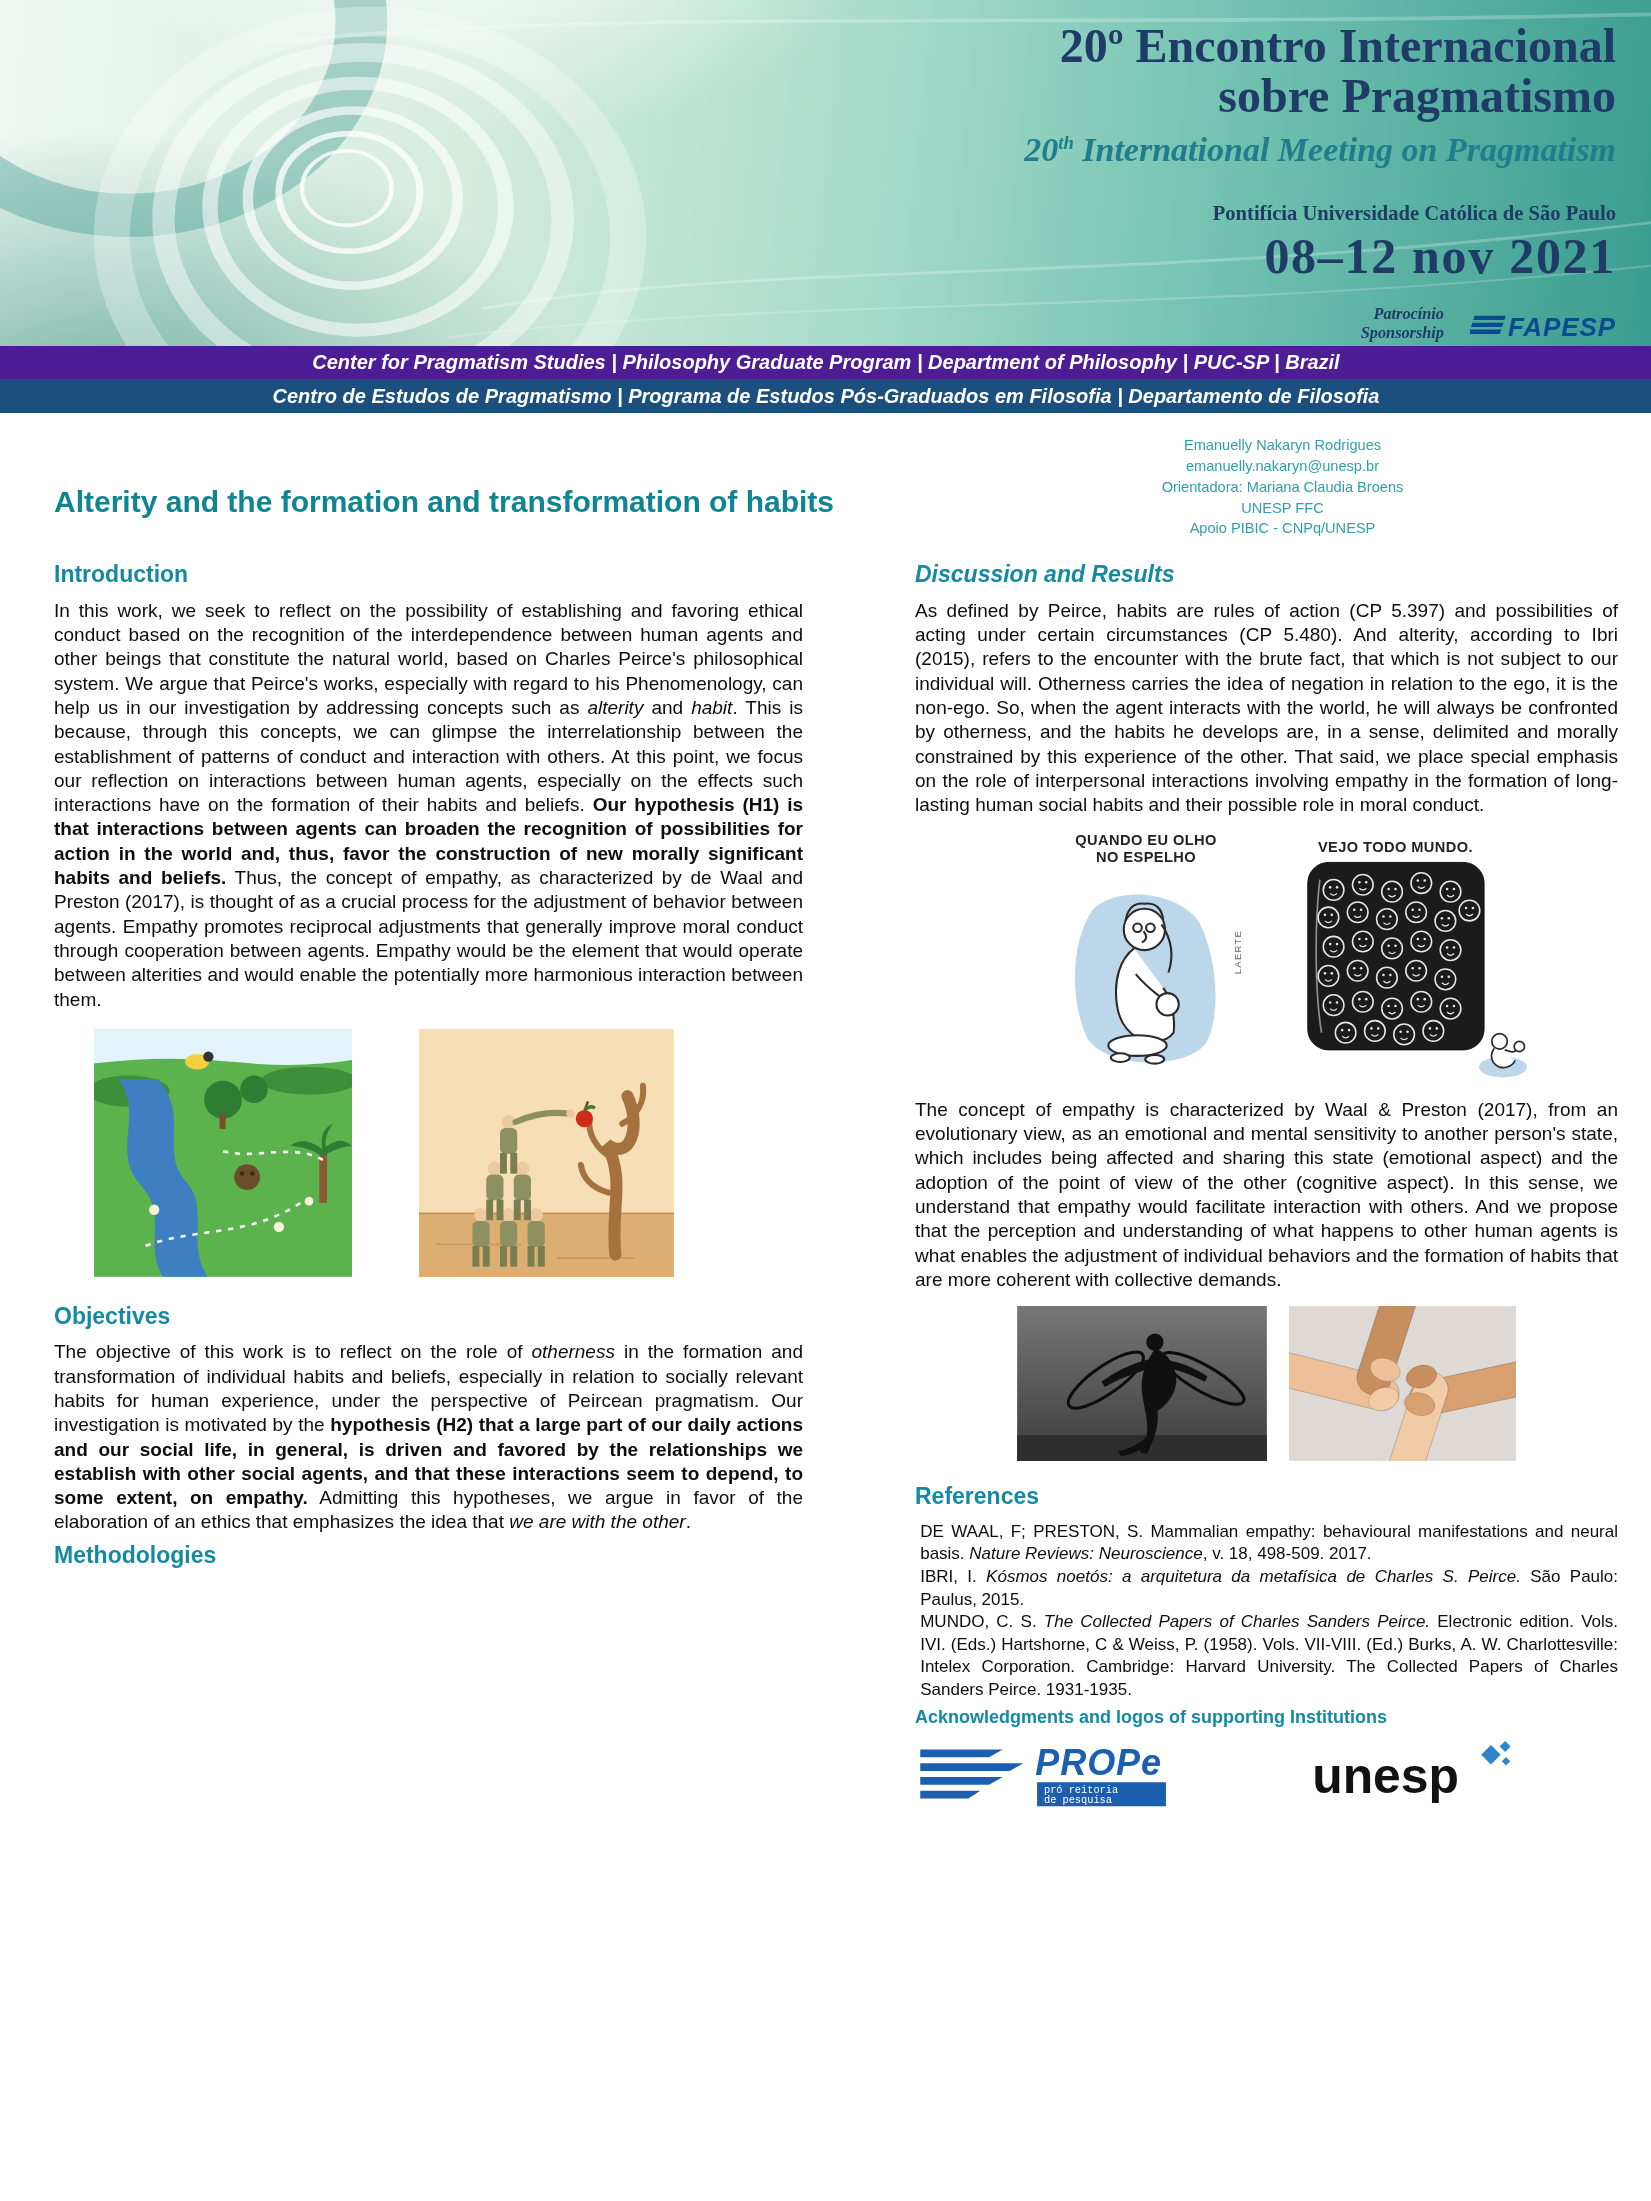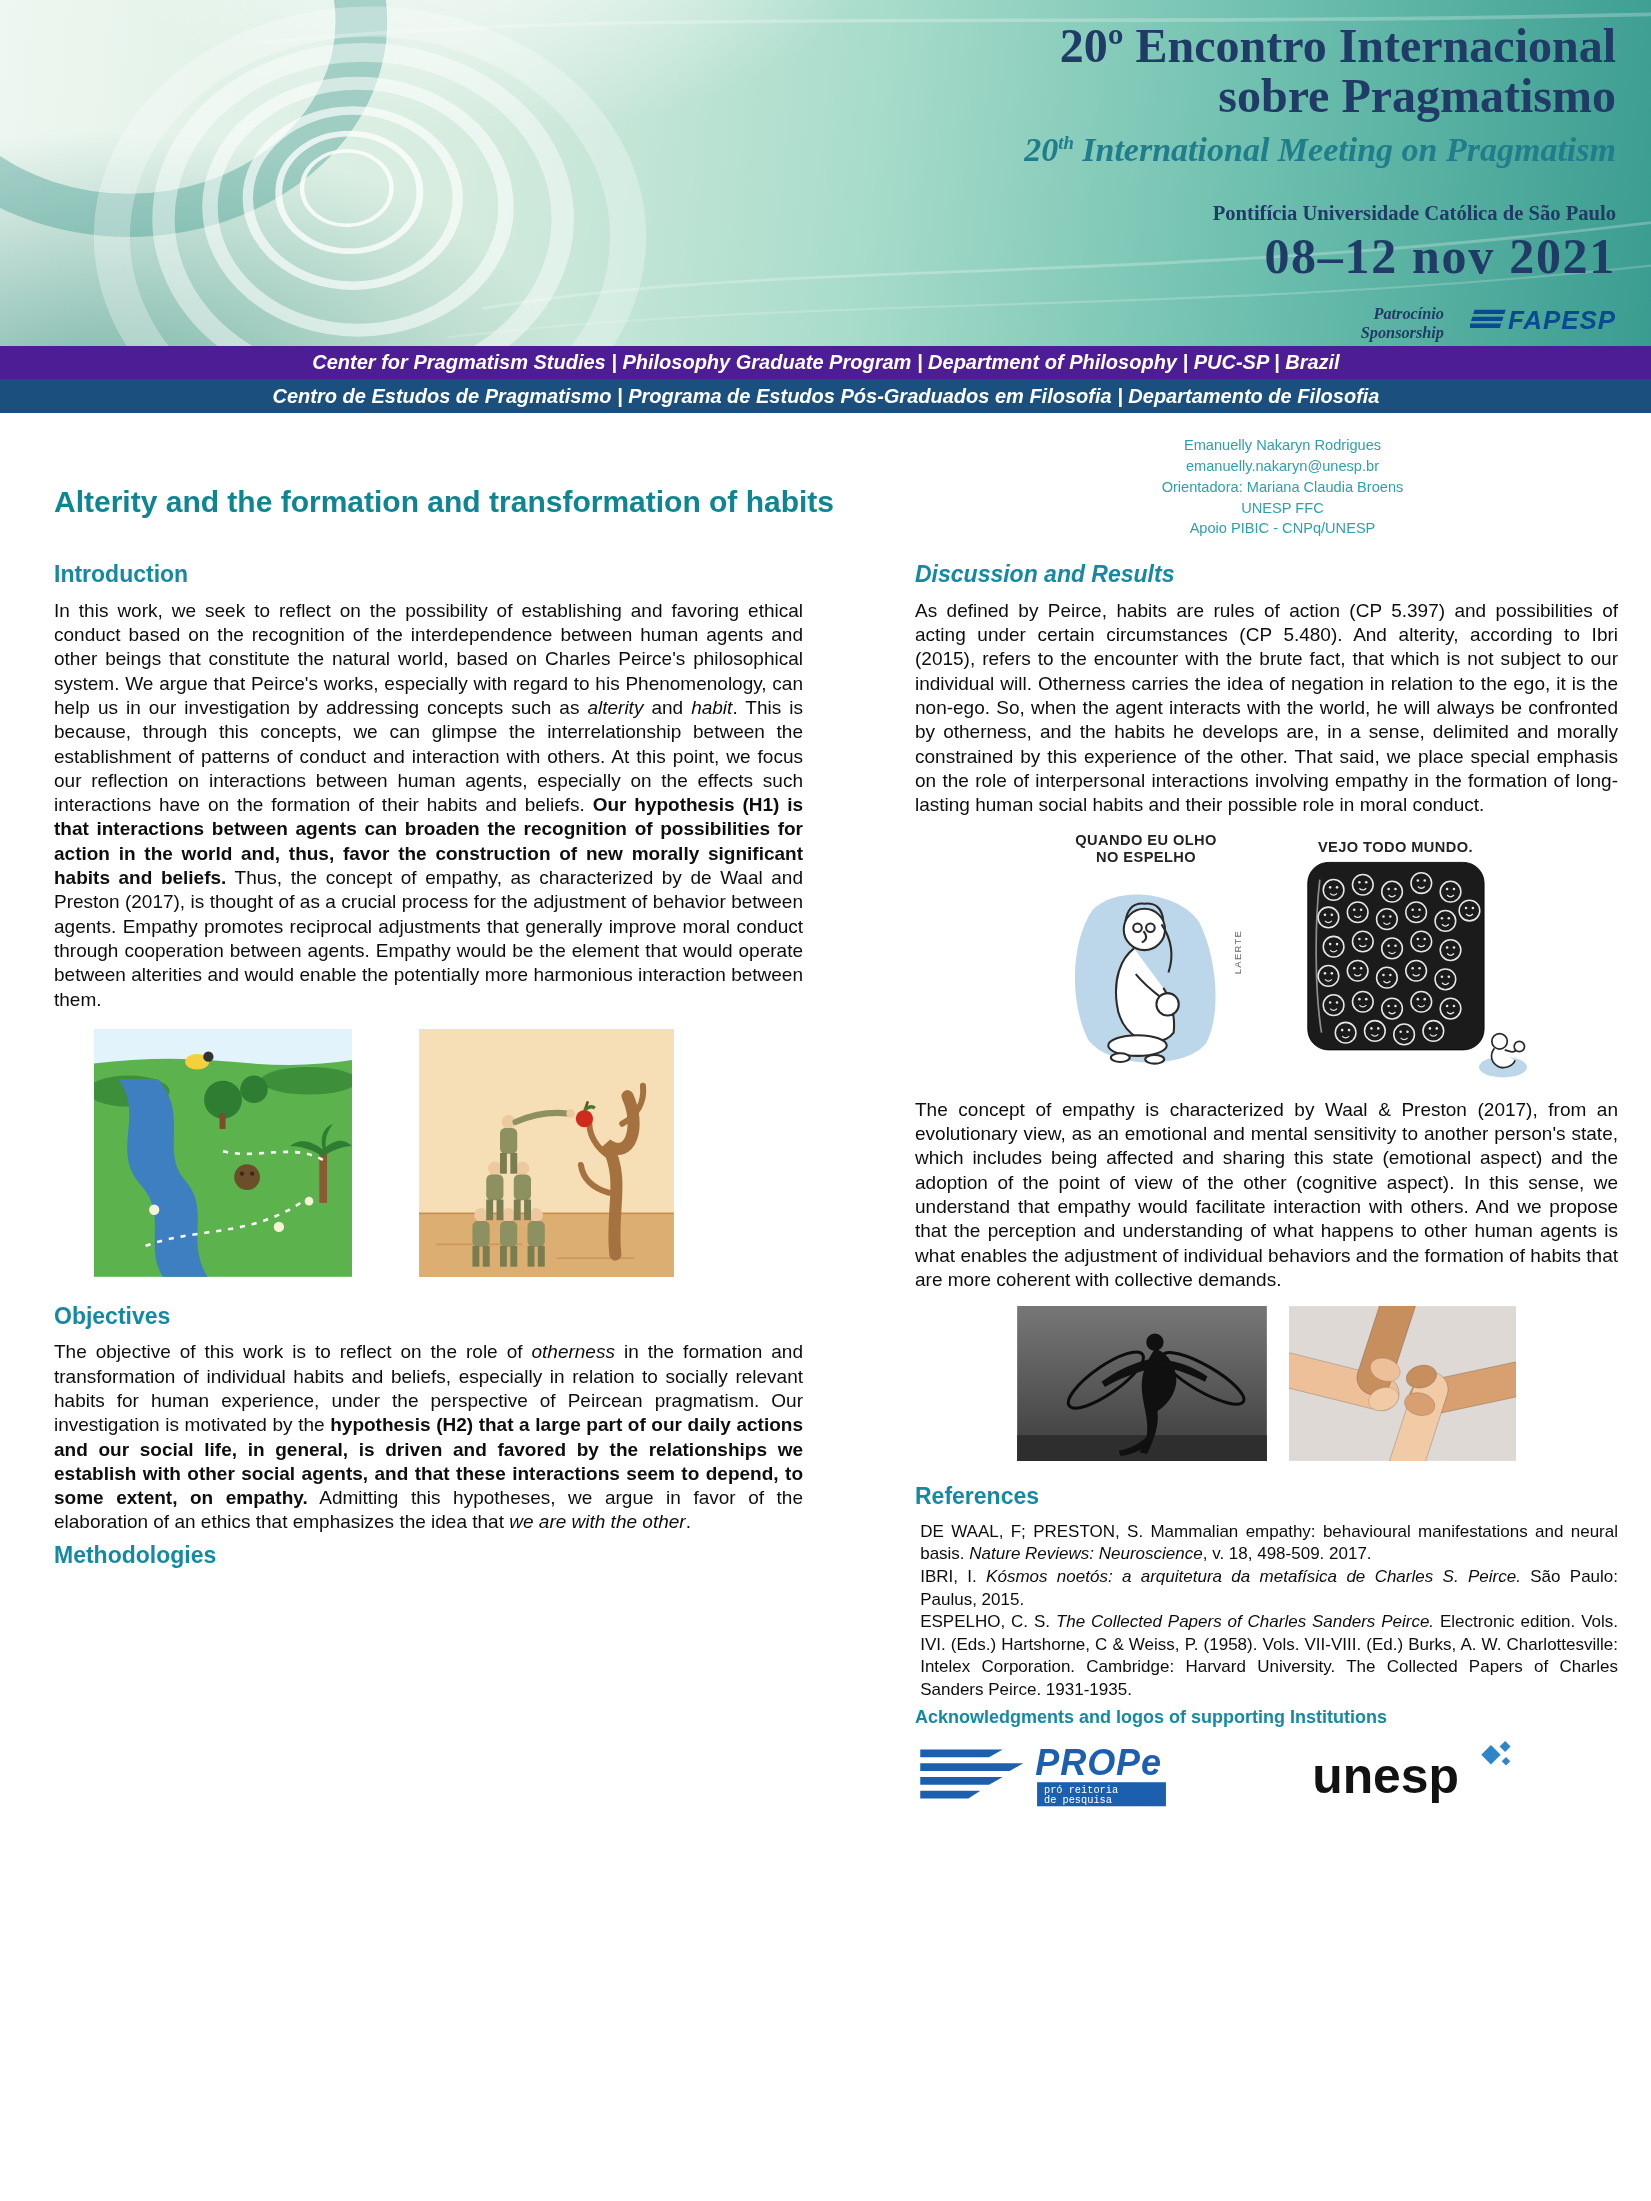--- a/index.html
+++ b/index.html
@@ -12,21 +12,21 @@
       radial-gradient(ellipse 774px 447px at 6% 118%, rgba(23,125,108,.55), transparent 62%),
       radial-gradient(ellipse 654px 370px at 30% -25%, rgba(255,255,255,.85), transparent 60%),
       linear-gradient(96deg,#eef7f1 0%,#d6ecdf 28%,#a9dccb 52%,#6dbfae 76%,#3a9c90 100%);}
   .swirl{position:absolute;inset:0;width:100%;height:100%;}
   .banner-text{position:absolute;top:0;right:36px;text-align:right;color:#1f3b66;z-index:2;}
   .b-title{font-family:"Liberation Serif",serif;font-weight:bold;font-size:48px;line-height:1.06;margin-top:20.6px;}
   .b-sub{font-family:"Liberation Serif",serif;font-style:italic;font-weight:600;font-size:34px;color:#1f7d8c;margin-top:8.6px;}
   .b-sub sup{font-size:.55em;}
   .b-univ{font-family:"Liberation Serif",serif;font-weight:bold;font-size:20.6px;margin-top:33px;}
   .b-dates{font-family:"Liberation Serif",serif;font-weight:bold;font-size:50px;letter-spacing:1.7px;margin-top:1.7px;}
-  .sponsor-row{display:flex;justify-content:flex-end;align-items:flex-start;gap:26px;margin-top:20.6px;}
+  .sponsor-row{display:flex;justify-content:flex-end;align-items:flex-end;gap:26px;margin-top:20.6px;}
   .sponsor-labels{font-family:"Liberation Serif",serif;font-style:italic;font-weight:bold;font-size:16.3px;line-height:1.15;}
   .fapesp{display:flex;align-items:center;gap:0;}
   .fapesp-text{font-weight:bold;font-style:italic;font-size:26px;color:#0a4a8f;letter-spacing:0.9px;}
 
   
   .bar{display:flex;align-items:center;justify-content:center;color:#fff;font-style:italic;font-size:20px;}
   .bar-en{height:33px;background:#4c1d95;font-weight:600;}
   .bar-pt{height:34px;background:#1b4f7e;font-weight:bold;}
 
   
@@ -322,21 +322,21 @@
               <ellipse cx="110" cy="108" rx="18" ry="13" fill="#f0cba6" transform="rotate(-20 110 108)"></ellipse>
               <ellipse cx="152" cy="114" rx="18" ry="13" fill="#d8a070" transform="rotate(15 152 114)"></ellipse>
             </g>
           </svg>
         </div>
 
         <h2 class="sec">References</h2>
         <div class="refs">
           <p><span>DE WAAL, F; PRESTON, S. Mammalian empathy: behavioural manifestations and neural basis. </span><span class="it">Nature Reviews: Neuroscience</span><span>, v. 18, 498-509. 2017.</span></p>
           <p><span>IBRI, I. </span><span class="it">Kósmos noetós: a arquitetura da metafísica de Charles S. Peirce.</span><span> São Paulo: Paulus, 2015.</span></p>
-          <p><span>ESPELHO, C. S. </span><span class="it">The Collected Papers of Charles Sanders Peirce.</span><span> Electronic edition. Vols. IVI. (Eds.) Hartshorne, C &amp; Weiss, P. (1958). Vols. VII-VIII. (Ed.) Burks, A. W. Charlottesville: Intelex Corporation. Cambridge: Harvard University. The Collected Papers of Charles Sanders Peirce. 1931-1935.</span></p>
+          <p><span>MUNDO, C. S. </span><span class="it">The Collected Papers of Charles Sanders Peirce.</span><span> Electronic edition. Vols. IVI. (Eds.) Hartshorne, C &amp; Weiss, P. (1958). Vols. VII-VIII. (Ed.) Burks, A. W. Charlottesville: Intelex Corporation. Cambridge: Harvard University. The Collected Papers of Charles Sanders Peirce. 1931-1935.</span></p>
         </div>
 
         <h2 class="sec ack">Acknowledgments and logos of supporting Institutions</h2>
 
         <div class="logos-row">
 
           <svg width="284" height="67" viewBox="0 0 330 78">
             <g fill="#1c5fae">
               <path d="M0,10 h96 l-16,9 h-80 z"></path>
               <path d="M0,26 h120 l-16,9 h-104 z"></path>

